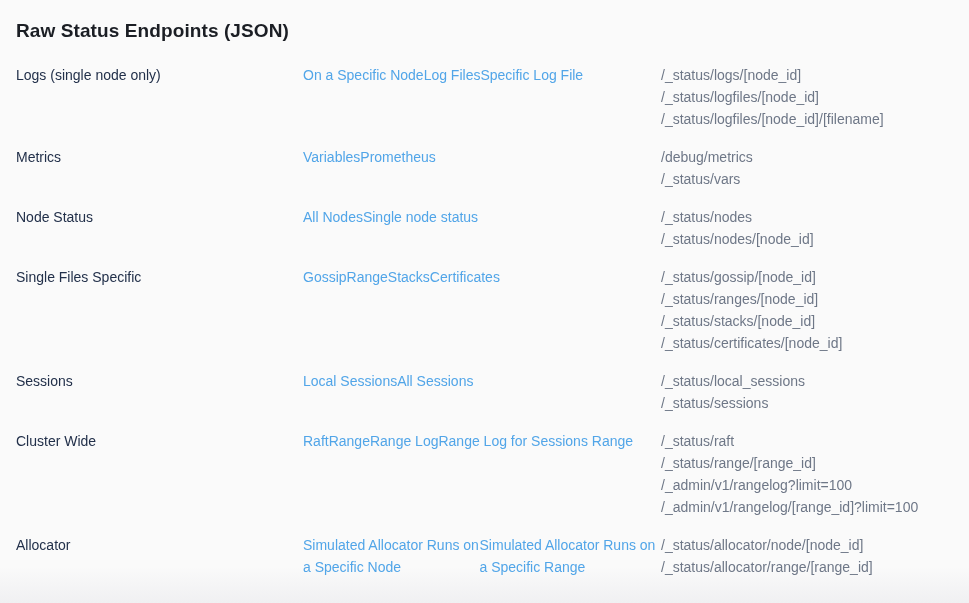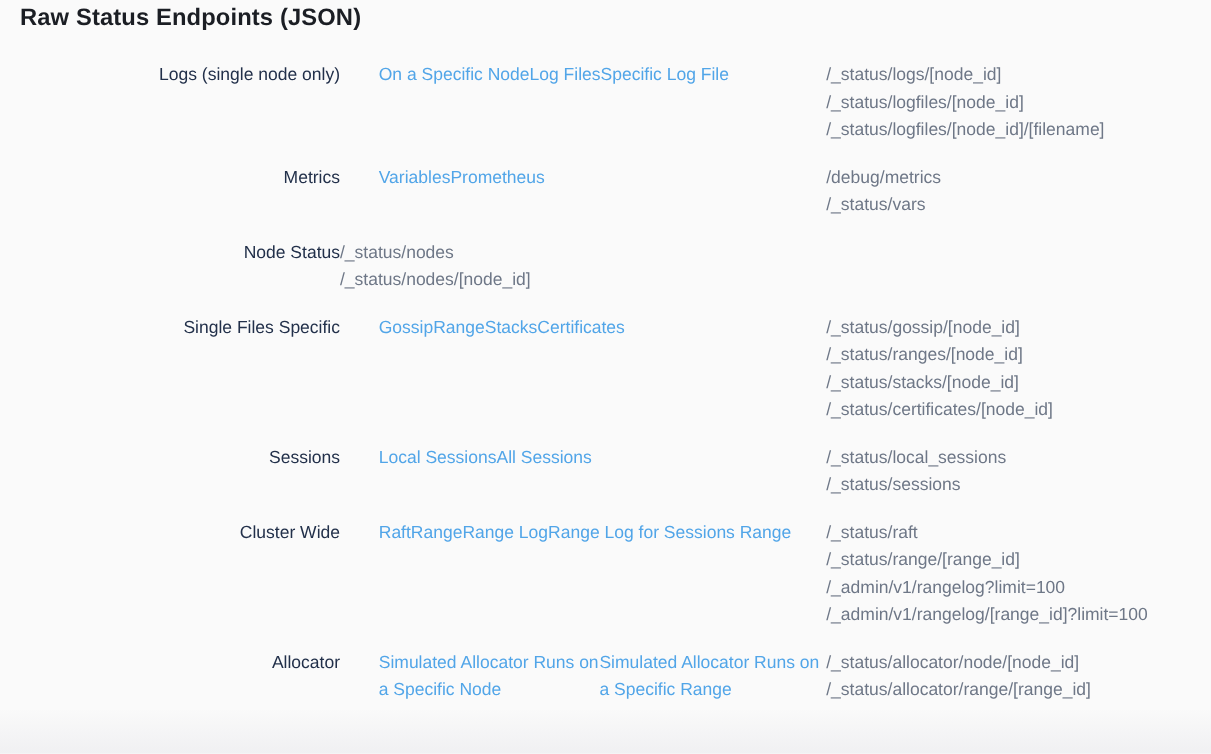--- a/index.html
+++ b/index.html
@@ -2,34 +2,33 @@
 <html style="--background: #fafafa; --title: #1b1e24; --category: #22304a; --link: #51a5e8; --path: #6e7787;"><head>
 <meta charset="utf-8">
 <style>
   * { margin: 0; padding: 0; box-sizing: border-box; }
   html, body { width: 969px; height: 603px; }
   body {
     font-family: "Liberation Sans", sans-serif;
     background: linear-gradient(180deg, var(--background, #fafafa) 0%, var(--background, #fafafa) 94%, #f0f0f2 100%);
     overflow: hidden;
   }
-  .page { padding: 3px 16px 0 16px; }
+  .page { padding: 19px 16px 0 16px; }
   .title {
     font-size: 19px;
     font-weight: 700;
     color: var(--title, #1b1e24);
     letter-spacing: 0.1px;
     line-height: 24px;
     margin-bottom: 21px;
   }
   .group { display: flex; align-items: flex-start; margin-bottom: 16px; }
   .category {
     width: 256px;
     flex-shrink: 0;
-    text-align: right;
     color: var(--category, #22304a);
     font-size: 14px;
     line-height: 22px;
   }
   .links {
     width: 358px;
     flex-shrink: 0;
     margin-left: 31px;
     display: flex;
     flex-direction: row;
@@ -74,20 +73,24 @@
           <a class="link" href="#">Variables</a>
           <a class="link" href="#">Prometheus</a>
         </div>
         <div class="paths">
           <div class="path">/debug/metrics</div>
           <div class="path">/_status/vars</div>
         </div>
       </div>
       <div class="group">
         <div class="category">Node Status</div>
+        <div class="links">
+          <a class="link" href="#">All Nodes</a>
+          <a class="link" href="#">Single node status</a>
+        </div>
         <div class="paths">
           <div class="path">/_status/nodes</div>
           <div class="path">/_status/nodes/[node_id]</div>
         </div>
       </div>
       <div class="group">
         <div class="category">Single Files Specific</div>
         <div class="links">
           <a class="link" href="#">Gossip</a>
           <a class="link" href="#">Range</a>

